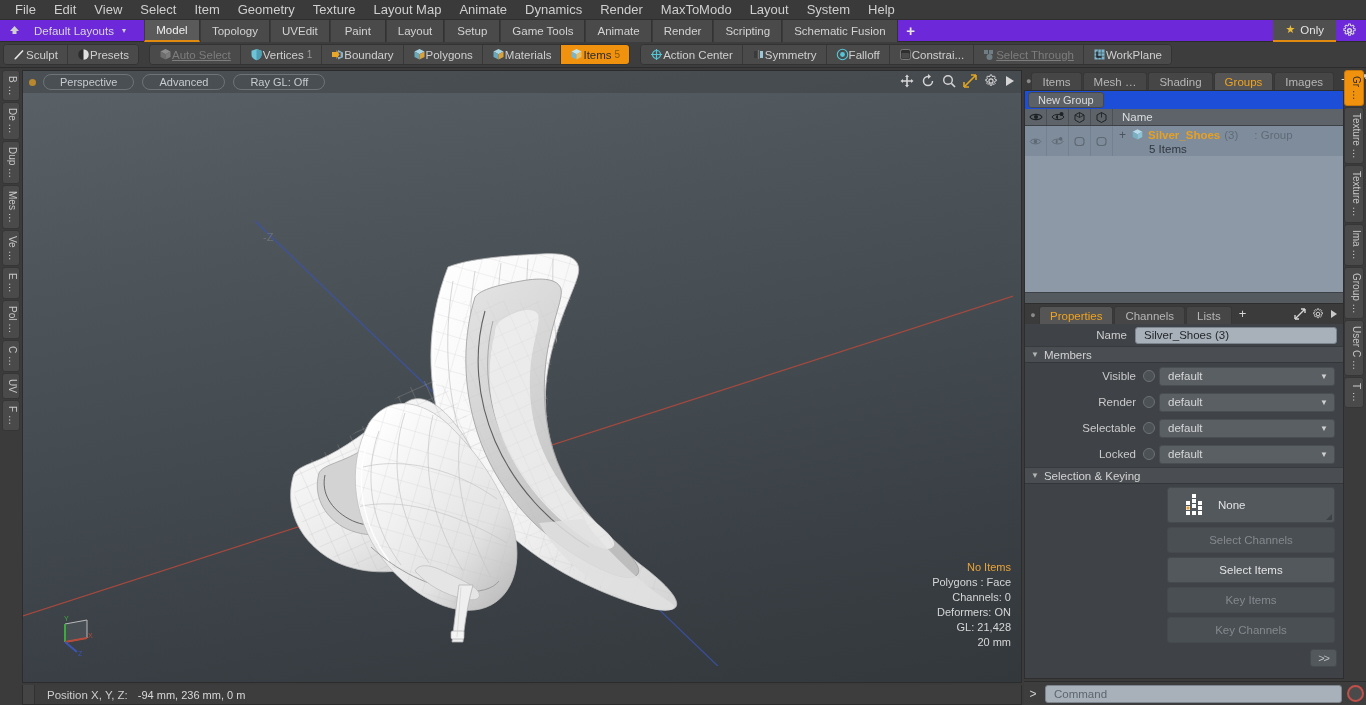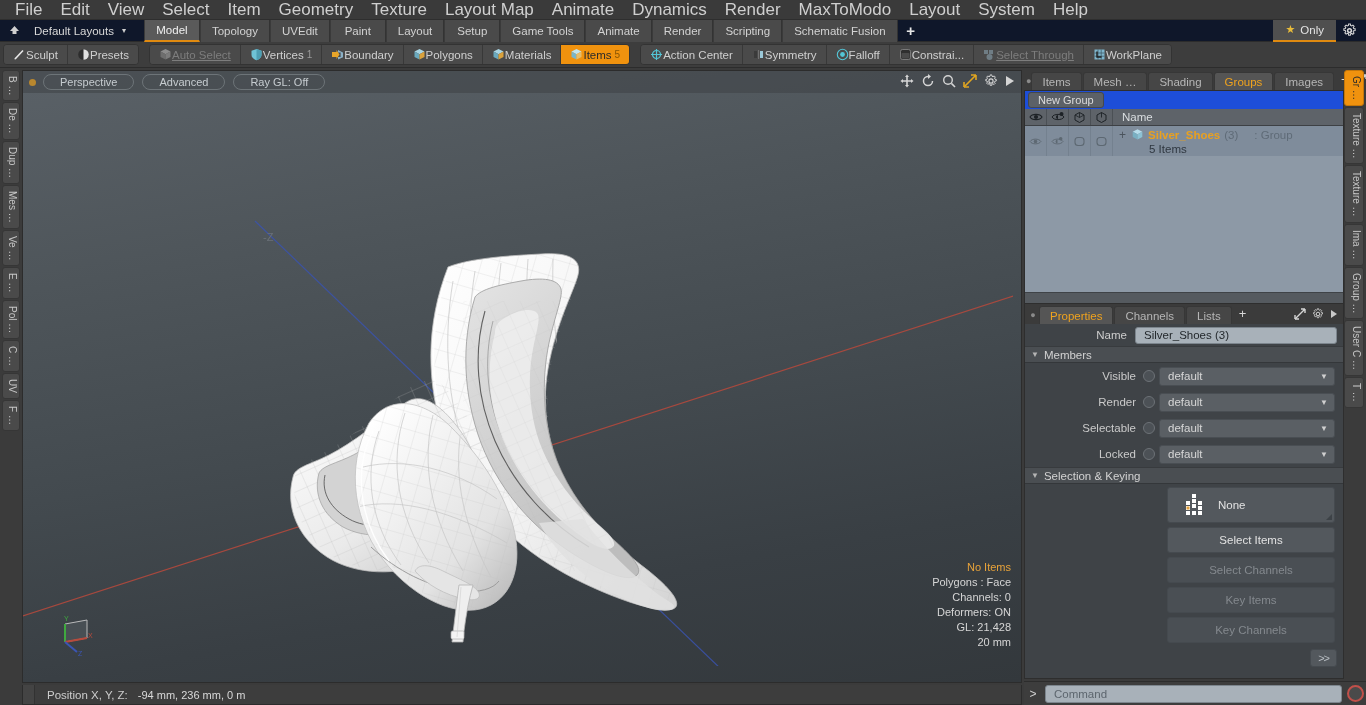--- a/index.html
+++ b/index.html
@@ -14,26 +14,26 @@
   }
   .app { position: relative; width: 1366px; height: 705px; background: #3b3b3b; display: flex; flex-direction: column; }
 
   
   .menubar {
     height: 20px; background: #3a3a3a; display: flex; align-items: center;
     padding-left: 6px; flex: 0 0 20px; border-bottom: 1px solid #2e2e2e;
   }
   .menubar .mi {
     padding: 0 9px; height: 20px; line-height: 20px; color: #cfcfcf;
-    font-size: 17px; cursor: default; white-space: nowrap;
+    font-size: 13px; cursor: default; white-space: nowrap;
   }
 
   
   .layoutbar {
-    height: 22px; background: #0f172a; display: flex; align-items: center;
+    height: 22px; background: #6d28d9; display: flex; align-items: center;
     flex: 0 0 22px; border-bottom: 1px solid #2c2c2c; padding-left: 4px;
   }
   .lb-arrow {
     width: 20px; height: 18px; display: flex; align-items: center; justify-content: center;
     color: #d0d0d0; font-size: 10px;
   }
   .lb-label {
     color: #d8d8d8; font-size: 11.5px; padding: 0 6px 0 10px; white-space: nowrap;
   }
   .lb-caret { font-size: 8px; color: #cfcfcf; margin-left: 2px; }
@@ -804,25 +804,25 @@
                       <rect x="16" y="13" width="4" height="4" fill="#ffffff"></rect>
                       <rect x="4" y="18" width="4" height="4" fill="#ffffff"></rect>
                       <rect x="10" y="18" width="4" height="4" fill="#ffffff"></rect>
                       <rect x="16" y="18" width="4" height="4" fill="#ffffff"></rect>
                       <rect x="4.5" y="13.5" width="3" height="3" fill="#e3a13c"></rect>
                     </svg>
                   </span>
                   <span>None</span>
                   <span class="corner"></span>
                 </div>
+                <div class="bigbtn disabled">
+                  <span>Select Channels</span>
+                </div>
                 <div class="bigbtn">
                   <span>Select Items</span>
-                </div>
-                <div class="bigbtn disabled">
-                  <span>Select Channels</span>
                 </div>
                 <div class="bigbtn disabled">
                   <span>Key Items</span>
                 </div>
                 <div class="bigbtn disabled">
                   <span>Key Channels</span>
                 </div>
               </div>
 
               <div class="pfoot">

